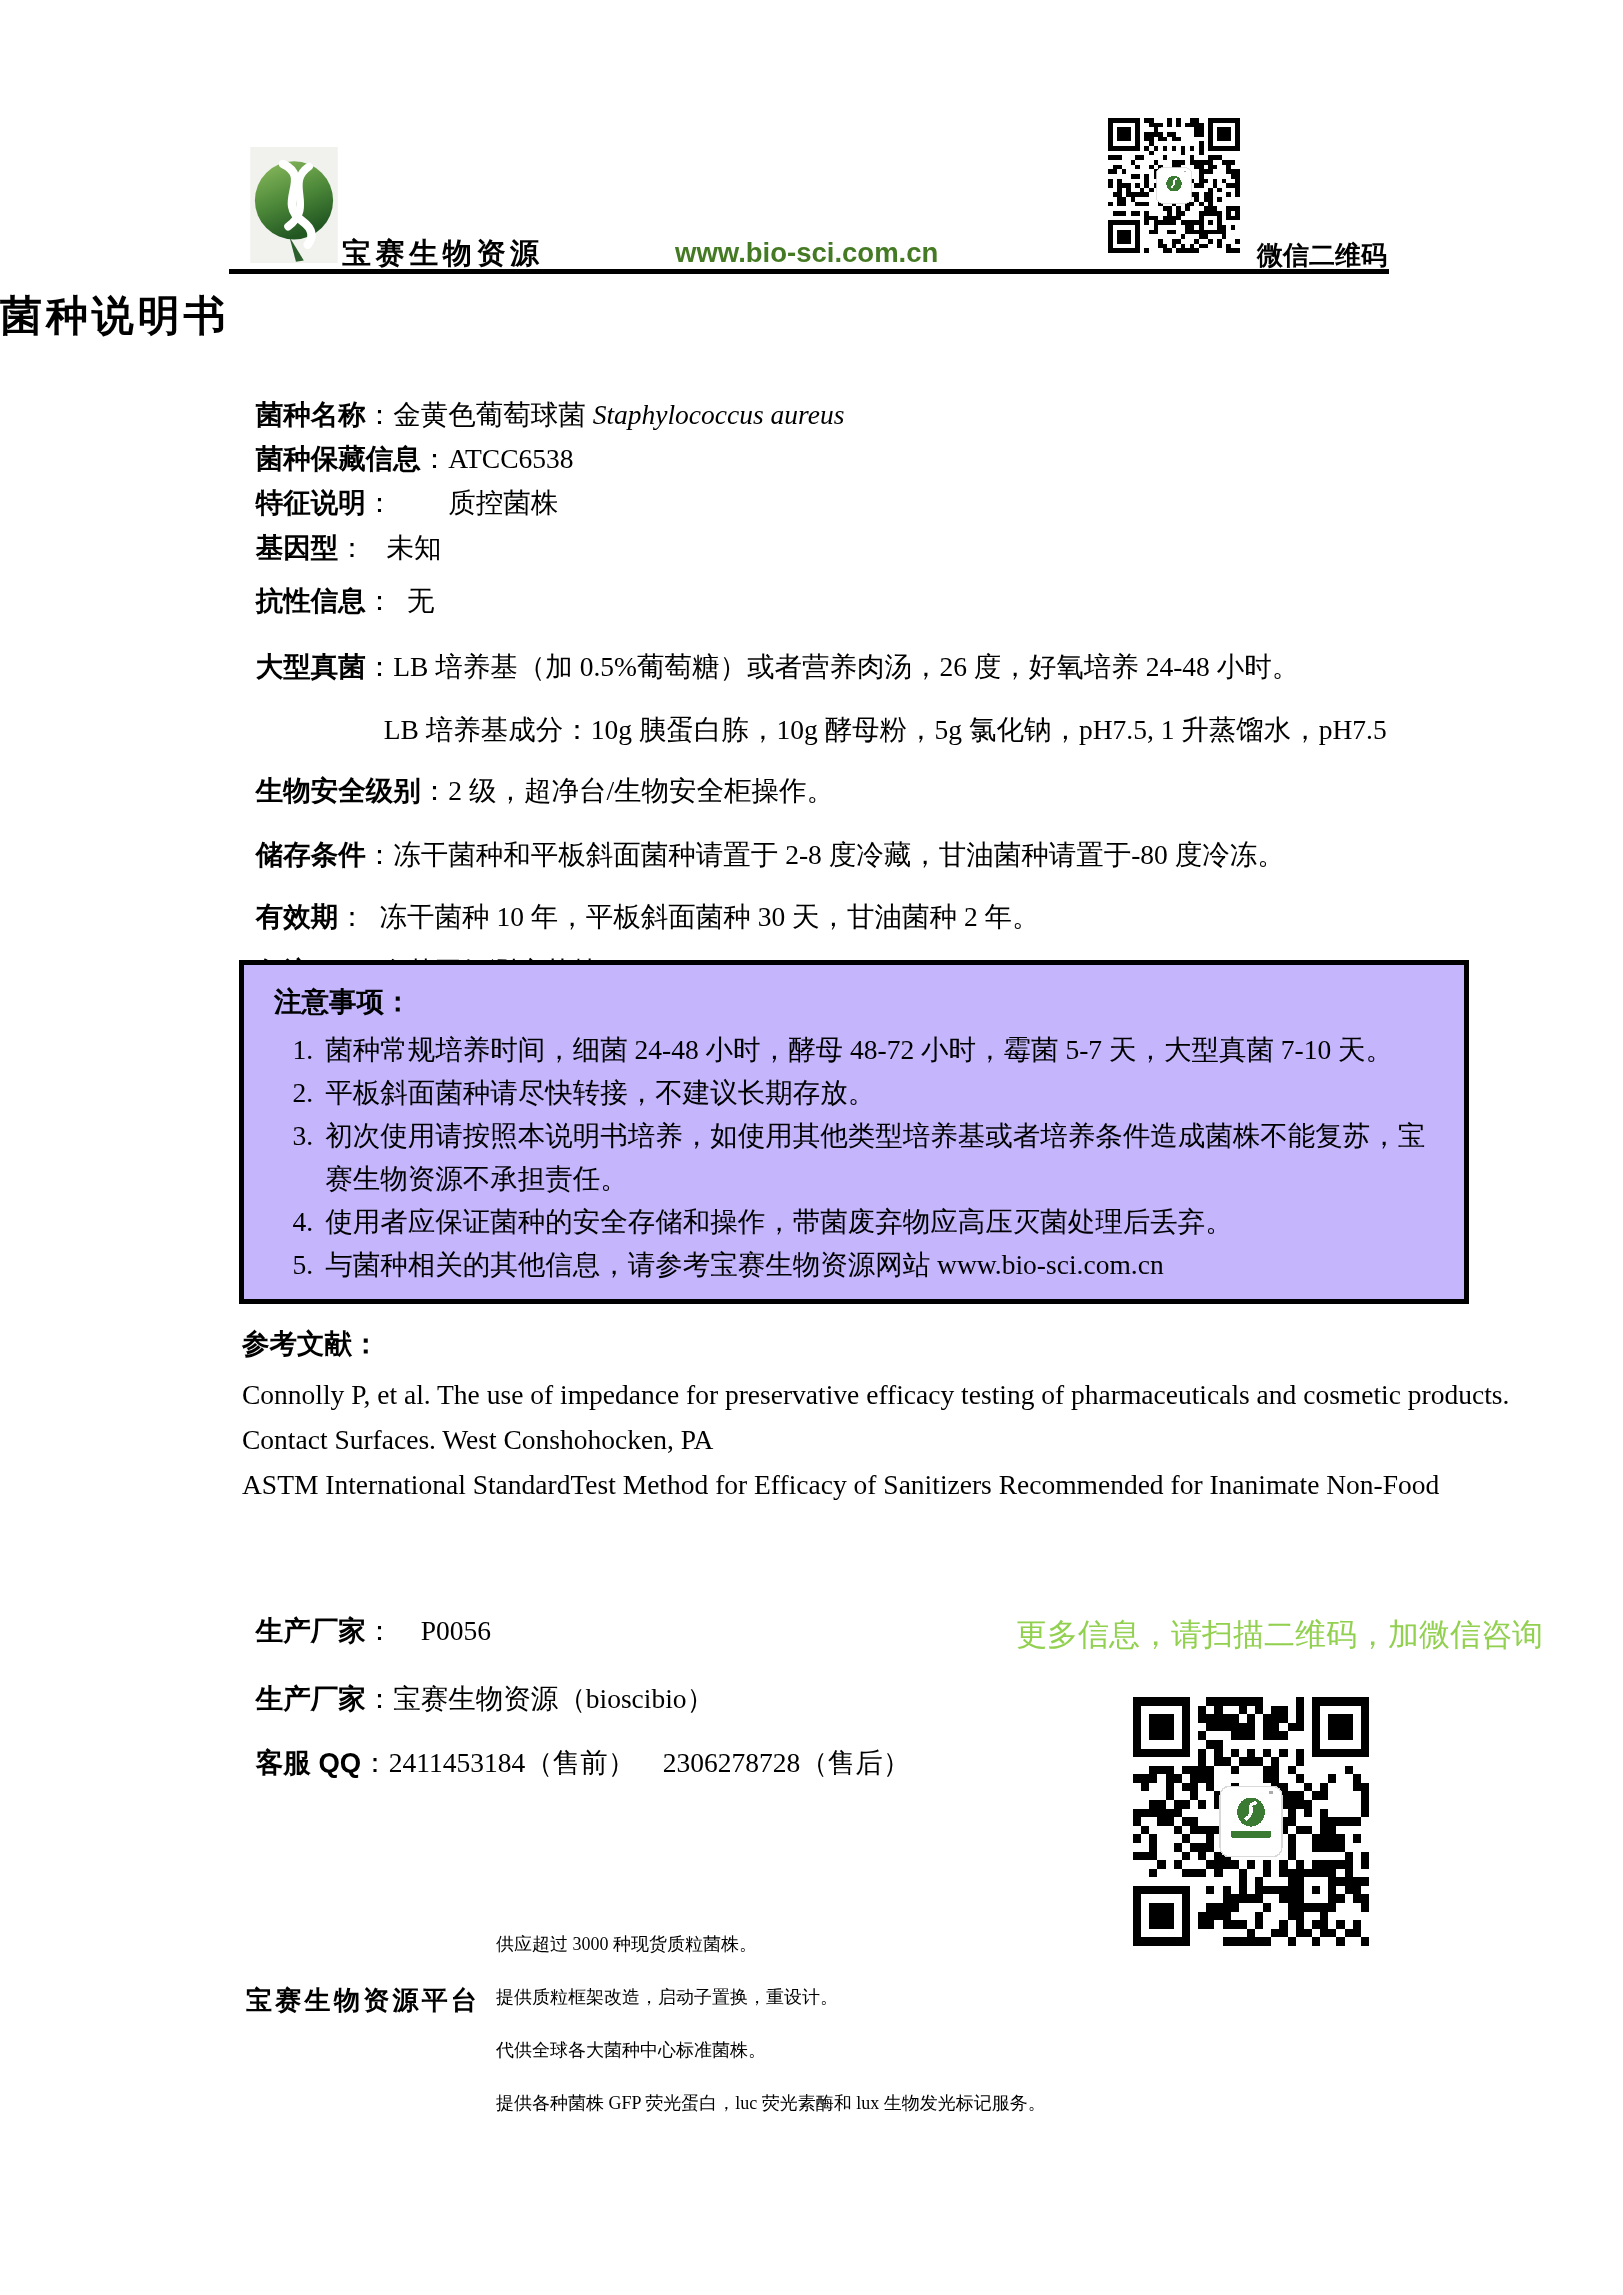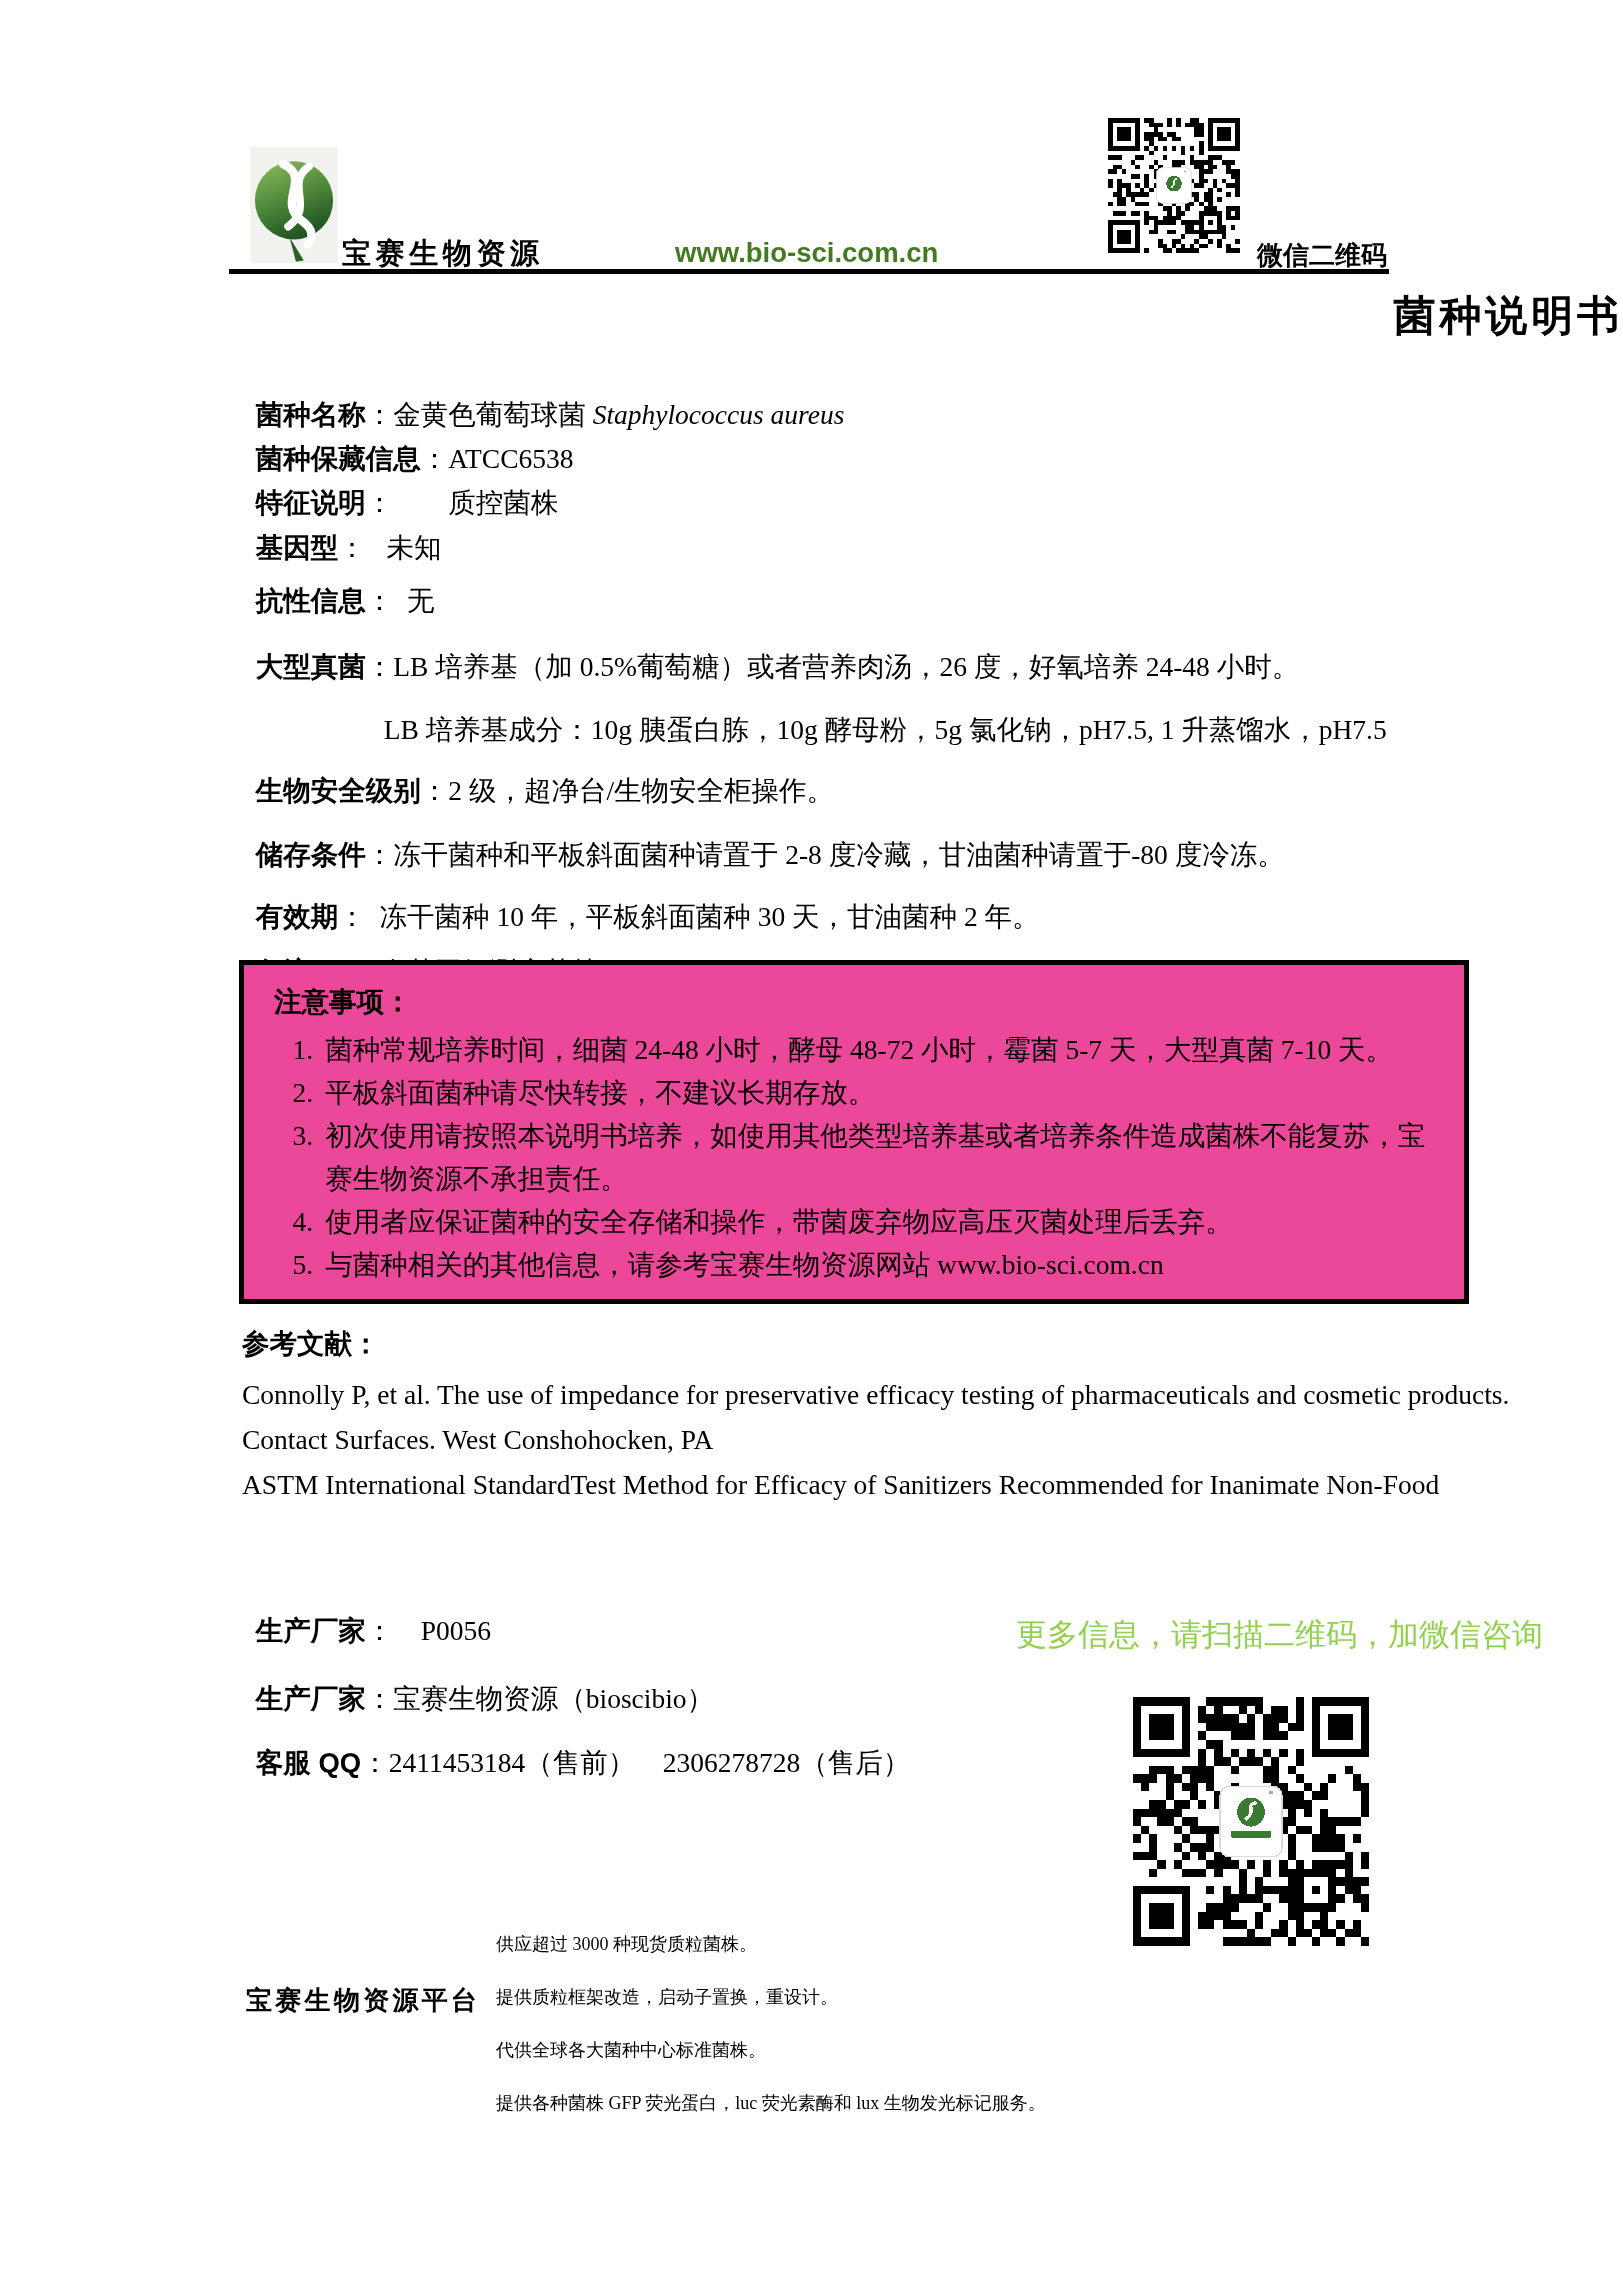--- a/index.html
+++ b/index.html
@@ -28,33 +28,33 @@
     padding-bottom:1.3px;white-space:pre;cursor:pointer;
   }
   .qr1{left:1108px;top:118px;width:132px;height:135px;}
   .qr1-caption{
     left:1257px;top:238px;font-family:"Liberation Sans","DejaVu Sans",sans-serif;
     font-weight:bold;font-size:26px;white-space:pre;
   }
   .header-rule{left:229px;top:269px;width:1160px;height:5.2px;background:#000;}
   
   .doc-title{
-    left:0;right:0;top:288px;text-align:right;
+    left:0;right:0;top:288px;text-align:left;
     font-family:"Liberation Sans","DejaVu Sans",sans-serif;
     font-weight:bold;font-size:42px;letter-spacing:3.9px;white-space:pre;
   }
   
   .row{position:absolute;left:242px;white-space:pre;line-height:1.25;}
   .row b{font-family:"Liberation Sans","DejaVu Sans",sans-serif;font-weight:bold;}
   .row .c{font-family:"Liberation Serif","DejaVu Serif",serif;}
   .row i{font-style:italic;}
   
   .notice-box{
     left:239px;top:960px;width:1230px;height:344px;
-    border:5.9px solid #000;padding:19.6px 18.3px 0 30px;background:#ec4899;
+    border:5.9px solid #000;padding:19.6px 18.3px 0 30px;background:#c4b5fd;
   }
   .notice-heading{
     font-family:"Liberation Sans","DejaVu Sans",sans-serif;
     font-weight:bold;font-size:27.5px;white-space:pre;line-height:1.2;
   }
   .notice-list{
     margin:10.5px 0 0 0;padding-left:46px;font-size:27.5px;line-height:43px;
   }
   .notice-list li{padding-left:5.2px;}
   

